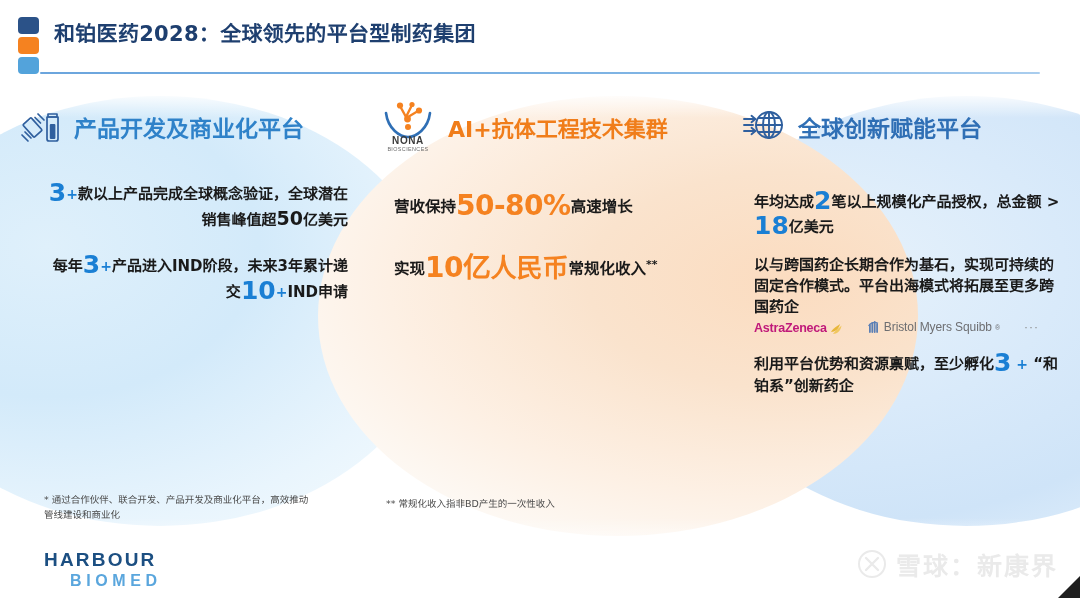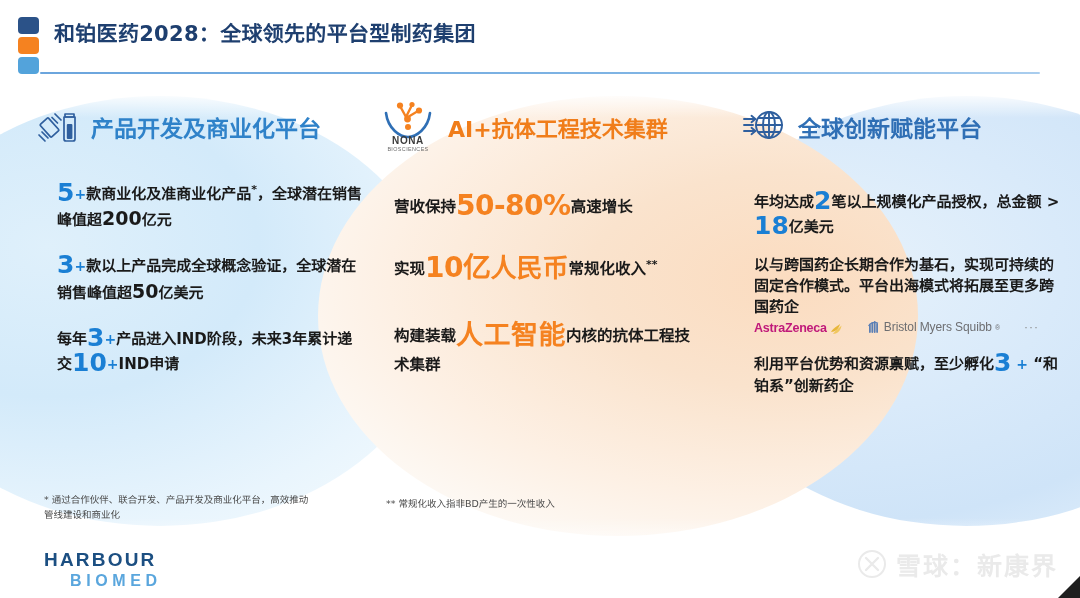--- a/index.html
+++ b/index.html
@@ -58,21 +58,21 @@
   }
   .divider{
     position:absolute;left:40px;top:72px;width:1000px;height:2px;
     background:linear-gradient(to right,#6ba5dd 0%, #7fb4e4 60%, #a9cdee 100%);
     border-radius:2px;
   }
 
   
   .cols{position:absolute;left:0;top:96px;width:1080px;height:440px;z-index:4;}
   .col{position:absolute;top:0;}
-  .col1{left:35px;width:330px;}
+  .col1{left:18px;width:330px;text-align:right;}
   .col2{left:378px;width:320px;}
   .col3{left:740px;width:320px;}
 
   .col-head{display:flex;align-items:center;gap:10px;height:62px;}
   .col-head .icon{flex:0 0 auto;display:block;}
   .col-title{
     font-size:23px;font-weight:bold;white-space:nowrap;
     font-family:"DejaVu Sans","Liberation Sans",sans-serif;
   }
   .col1 .col-title{color:#2f82c9;}
@@ -188,23 +188,20 @@
               <path d="M30 9 h9 v3 h-9 z"></path>
               <path d="M29 12 h11 v22 a2 2 0 0 1 -2 2 h-7 a2 2 0 0 1 -2 -2 z"></path>
             </g>
             <rect x="31.8" y="19" width="5.6" height="15" rx="1" fill="#2f5f9e"></rect>
           </svg>
         </span>
         <span class="col-title">产品开发及商业化平台</span>
       </div>
       <div class="bullets">
         <div class="bullet">
-          <span class="big big-blue">5</span><span class="plus plus-blue">+</span>款商业化及准商业化产品<span class="sup">*</span>，全球潜在销售峰值超<span class="med">200</span>亿元
-        </div>
-        <div class="bullet">
           <span class="big big-blue">3</span><span class="plus plus-blue">+</span>款以上产品完成全球概念验证，全球潜在销售峰值超<span class="med">50</span>亿美元
         </div>
         <div class="bullet">
           每年<span class="big big-blue">3</span><span class="plus plus-blue">+</span>产品进入IND阶段，未来3年累计递交<span class="big big-blue">10</span><span class="plus plus-blue">+</span>IND申请
         </div>
       </div>
     </div>
 
     <div class="col col2">
       <div class="col-head">
@@ -223,23 +220,20 @@
           </svg>
         </span>
         <span class="col-title">AI+抗体工程技术集群</span>
       </div>
       <div class="bullets">
         <div class="bullet">
           营收保持<span class="big-xl">50-80%</span>高速增长
         </div>
         <div class="bullet">
           实现<span class="big-xl">10亿</span><span class="big-lg">人民币</span>常规化收入<span class="sup">**</span>
-        </div>
-        <div class="bullet">
-          构建装载<span class="ai-big">人工智能</span>内核的抗体工程技术集群
         </div>
       </div>
     </div>
 
     <div class="col col3">
       <div class="col-head">
         <span class="icon">
           <svg width="48" height="42" viewBox="0 0 48 42">
             <g stroke="#2f5f9e" stroke-width="1.9" fill="none" stroke-linecap="round">
               <circle cx="29" cy="21" r="13"></circle>

